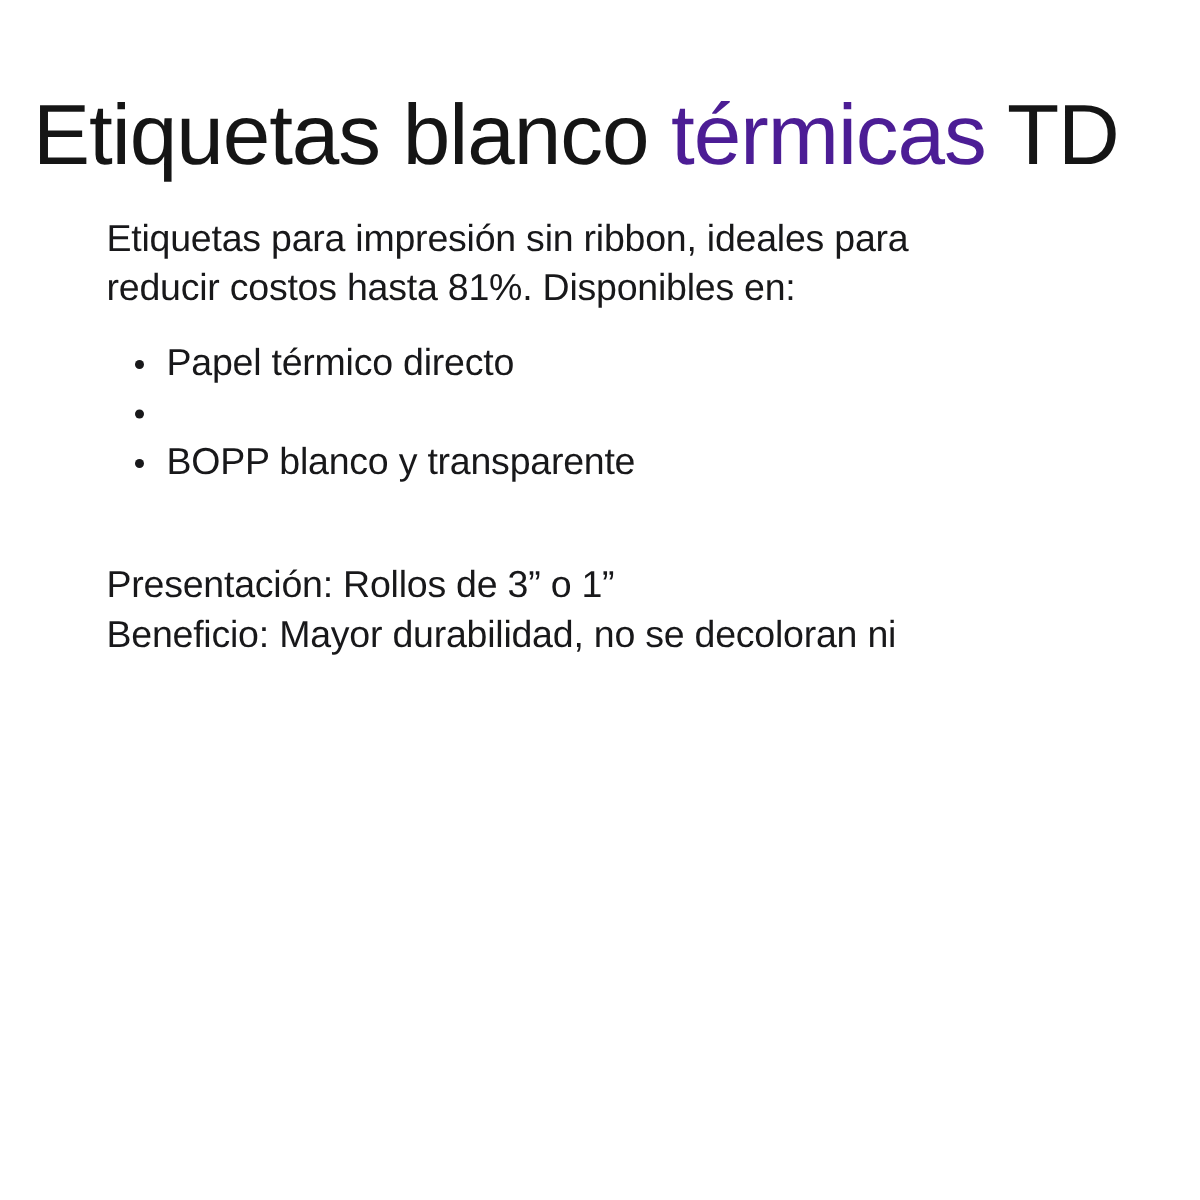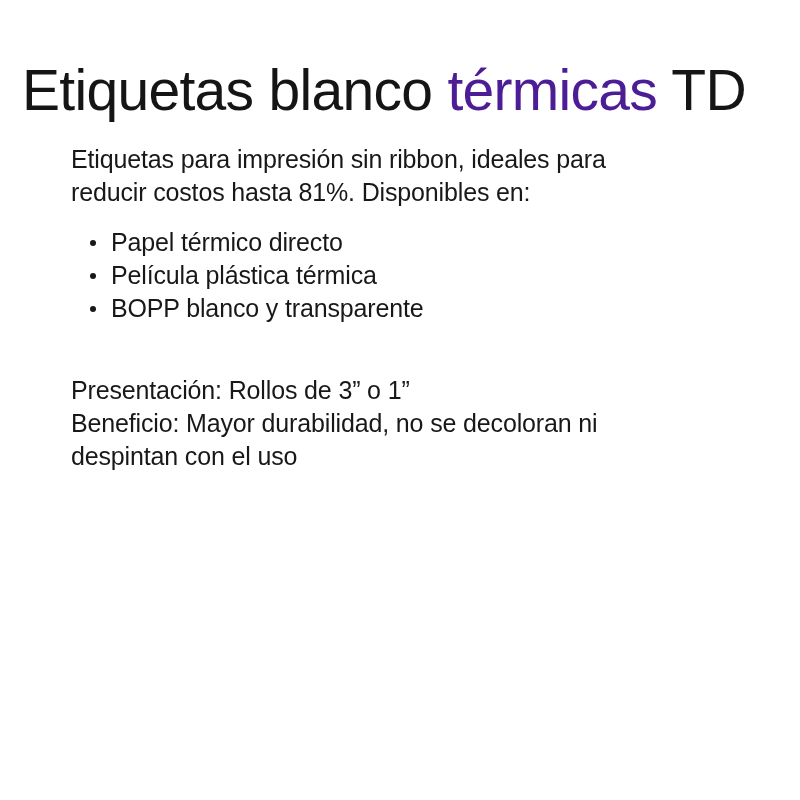--- a/index.html
+++ b/index.html
@@ -123,30 +123,28 @@
       <span class="intro-line">reducir costos hasta 81%. Disponibles en:</span>
     </p>
 
     <ul class="bullet-list">
       <li>
         <span class="bullet-dot"></span>
         <span>Papel térmico directo</span>
       </li>
       <li>
         <span class="bullet-dot"></span>
-        <span>Película plástica térmica</span>
       </li>
       <li>
         <span class="bullet-dot"></span>
         <span>BOPP blanco y transparente</span>
       </li>
     </ul>
 
     <div class="detail-block">
       <span class="detail-line">Presentación: Rollos de 3” o 1”</span>
       <span class="detail-wrap">
         <span class="w1">Beneficio: Mayor durabilidad, no se decoloran ni</span>
-        <span class="w2">despintan con el uso</span>
       </span>
     </div>
 
   </div>
 </div>
 
 </body></html>

